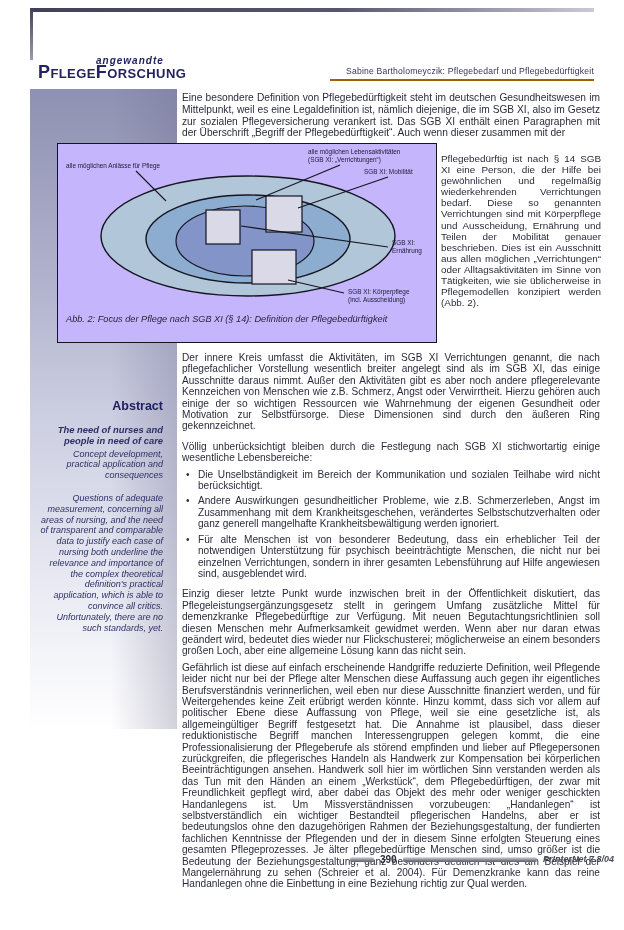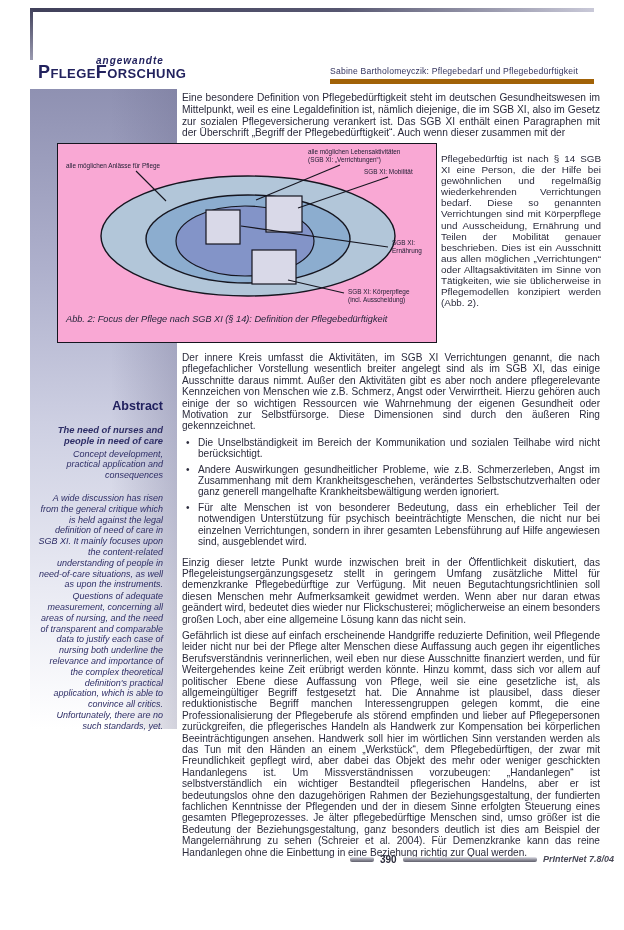--- a/index.html
+++ b/index.html
@@ -11,22 +11,22 @@
   .top-bar{position:absolute;left:30px;top:8px;width:564px;height:4px;
     background:linear-gradient(to right,#40405a 0%,#565670 55%,#c9c9d8 100%);}
   .left-tick{position:absolute;left:30px;top:8px;width:3px;height:52px;
     background:linear-gradient(to bottom,#40405a,#9a9ab0);}
   
   .logo{position:absolute;left:38px;top:62px;font-weight:bold;
     font-variant:small-caps;font-size:18px;letter-spacing:.4px;color:#22225e;}
   .logo .overlay{position:absolute;left:58px;top:-7px;font-variant:normal;
     font-style:italic;font-weight:bold;font-size:10px;letter-spacing:1px;color:#22225e;
     text-shadow:0 0 2px #fff,0 0 2px #fff;}
-  .header-author{position:absolute;left:330px;top:66px;width:264px;
-    font-size:8.6px;letter-spacing:.2px;color:#34345e;border-bottom:5px solid #a16207;
+  .header-author{position:absolute;left:330px;top:66px;width:264px;text-align:right;
+    font-size:8.6px;letter-spacing:.2px;color:#34345e;border-bottom:2px solid #a16207;
     padding-bottom:3px;}
   
   .sidebar{position:absolute;left:30px;top:89px;width:147px;height:640px;
     background:
       linear-gradient(to right,rgba(105,105,140,0) 55%,rgba(105,105,140,.30) 100%),
       linear-gradient(to bottom,#8f91b2 0%,#aeb0cc 28%,#cdcfe2 52%,#e9eaf3 78%,#ffffff 100%);
     box-sizing:border-box;padding:310px 14px 0 8px;text-align:right;}
   .abstract-heading{font-size:12.5px;font-weight:bold;color:#20205e;margin:0 0 12px 0;}
   .abstract{font-style:italic;color:#2e2e66;font-size:9px;line-height:10.8px;}
   .abstract .a-title{font-weight:bold;font-size:9.4px;margin:0 0 2px 0;}
@@ -42,21 +42,21 @@
   .right-col .p2{margin-top:6px;}
   .rest{position:absolute;left:182px;top:352px;width:418px;
     font-size:10.1px;line-height:11.4px;text-align:justify;hyphens:auto;-webkit-hyphens:auto;}
   .rest p{margin:0 0 5px 0;}
   .rest .gap{margin-top:9px;}
   ul.bullets{list-style:none;margin:2px 0 9px 0;padding:0 0 0 4px;}
   ul.bullets li{display:flex;margin:0 0 4px 0;}
   ul.bullets li .marker{width:12px;flex:0 0 12px;}
   
   .figure-box{position:absolute;left:57px;top:143px;width:378px;height:198px;
-    background:#f9a8d4;border:1.5px solid #15151f;z-index:2;}
+    background:#c4b5fd;border:1.5px solid #15151f;z-index:2;}
   .figure-box svg{display:block;}
   .fig-caption{font-style:italic;font-size:9.2px;color:#26263c;padding:2px 6px 0 8px;}
   .fig-label{font-size:6.4px;fill:#1c1c30;font-family:"Liberation Sans",sans-serif;}
   
   .footer{position:absolute;left:330px;top:853px;width:264px;height:12px;
     display:flex;align-items:center;gap:6px;margin-left:20px;}
   .footer .rule{height:5px;background:linear-gradient(to bottom,#e8e8ee 0%,#9a9aa6 45%,#5f5f6c 100%);
     border-radius:2px;}
   .footer .rule.short{width:24px;flex:0 0 24px;}
   .footer .rule.long{flex:1;}
@@ -76,21 +76,20 @@
     <span class="overlay">angewandte</span>
   </div>
 
   <div class="header-author">Sabine Bartholomeyczik: Pflegebedarf und Pflegebedürftigkeit</div>
 
   <div class="sidebar">
     <div class="abstract-heading">Abstract</div>
     <div class="abstract" lang="en">
       <p class="a-title">The need of nurses and people in need of care</p>
       <p class="a-sub">Concept development, practical application and consequences</p>
-      <p class="a-body1">A wide discussion has risen from the general critique which is held against the legal definition of need of care in SGB XI. It mainly focuses upon the content-related understanding of people in need-of-care situations, as well as upon the instruments.</p>
       <p class="a-body2">Questions of adequate measurement, concerning all areas of nursing, and the need of transparent and comparable data to justify each case of nursing both underline the relevance and importance of the complex theoretical definition's practical application, which is able to convince all critics. Unfortunately, there are no such standards, yet.</p>
     </div>
   </div>
 
   <div class="intro">Eine besondere Definition von Pflegebedürftigkeit steht im deutschen Gesundheitswesen im Mittelpunkt, weil es eine Legaldefinition ist, nämlich diejenige, die im SGB XI, also im Gesetz zur sozialen Pflegeversicherung verankert ist. Das SGB XI enthält einen Paragraphen mit der Überschrift „Begriff der Pflegebedürftigkeit“. Auch wenn dieser zusammen mit der</div>
 
   <div class="figure-box">
     <svg width="375" height="168" viewBox="0 0 375 168">
       <ellipse cx="190" cy="92" rx="147" ry="60" stroke="#15151f" stroke-width="1.4" fill="#b2c6d9"></ellipse>
       <ellipse cx="190" cy="95" rx="102" ry="44" stroke="#15151f" stroke-width="1.4" fill="#8cadcf"></ellipse>
@@ -117,20 +116,21 @@
     </svg>
     <div class="fig-caption">Abb. 2: Focus der Pflege nach SGB XI (§ 14): Definition der Pflegebedürftigkeit</div>
   </div>
 
   <div class="right-col">
     <p class="p2">Pflegebedürftig ist nach § 14 SGB XI eine Person, die der Hilfe bei gewöhnlichen und regelmäßig wiederkehrenden Verrichtungen bedarf. Diese so genannten Verrichtungen sind mit Körperpflege und Ausscheidung, Ernährung und Teilen der Mobilität genauer beschrieben. Dies ist ein Ausschnitt aus allen möglichen „Verrichtungen“ oder Alltagsaktivitäten im Sinne von Tätigkeiten, wie sie üblicherweise in Pflegemodellen konzipiert werden (Abb. 2).</p>
   </div>
 
   <div class="rest">
     <p>Der innere Kreis umfasst die Aktivitäten, im SGB XI Verrichtungen genannt, die nach pflegefachlicher Vorstellung wesentlich breiter angelegt sind als im SGB XI, das einige Ausschnitte daraus nimmt. Außer den Aktivitäten gibt es aber noch andere pflegerelevante Kennzeichen von Menschen wie z.B. Schmerz, Angst oder Verwirrtheit. Hierzu gehören auch einige der so wichtigen Ressourcen wie Wahrnehmung der eigenen Gesundheit oder Motivation zur Selbstfürsorge. Diese Dimensionen sind durch den äußeren Ring gekennzeichnet.</p>
+    <p class="gap">Völlig unberücksichtigt bleiben durch die Festlegung nach SGB XI stichwortartig einige wesentliche Lebensbereiche:</p>
     <ul class="bullets">
       <li>
         <span class="marker">•</span>
         <span>Die Unselbständigkeit im Bereich der Kommunikation und sozialen Teilhabe wird nicht berücksichtigt.</span>
       </li>
       <li>
         <span class="marker">•</span>
         <span>Andere Auswirkungen gesundheitlicher Probleme, wie z.B. Schmerzerleben, Angst im Zusammenhang mit dem Krankheitsgeschehen, verändertes Selbstschutzverhalten oder ganz generell mangelhafte Krankheitsbewältigung werden ignoriert.</span>
       </li>
       <li>

